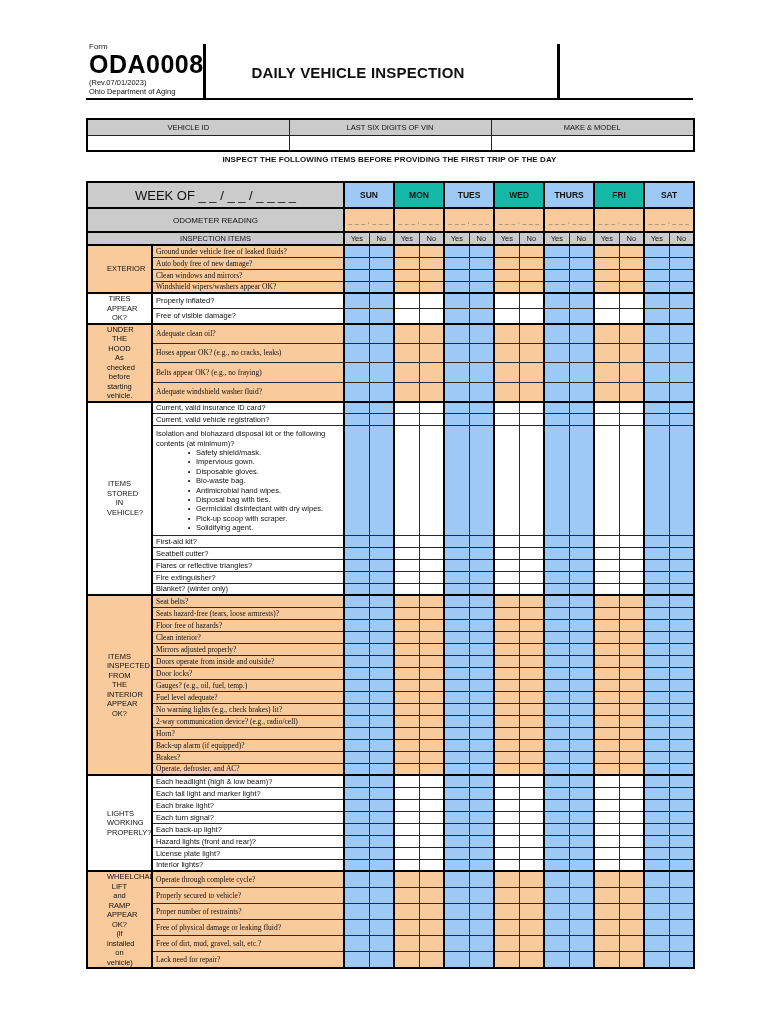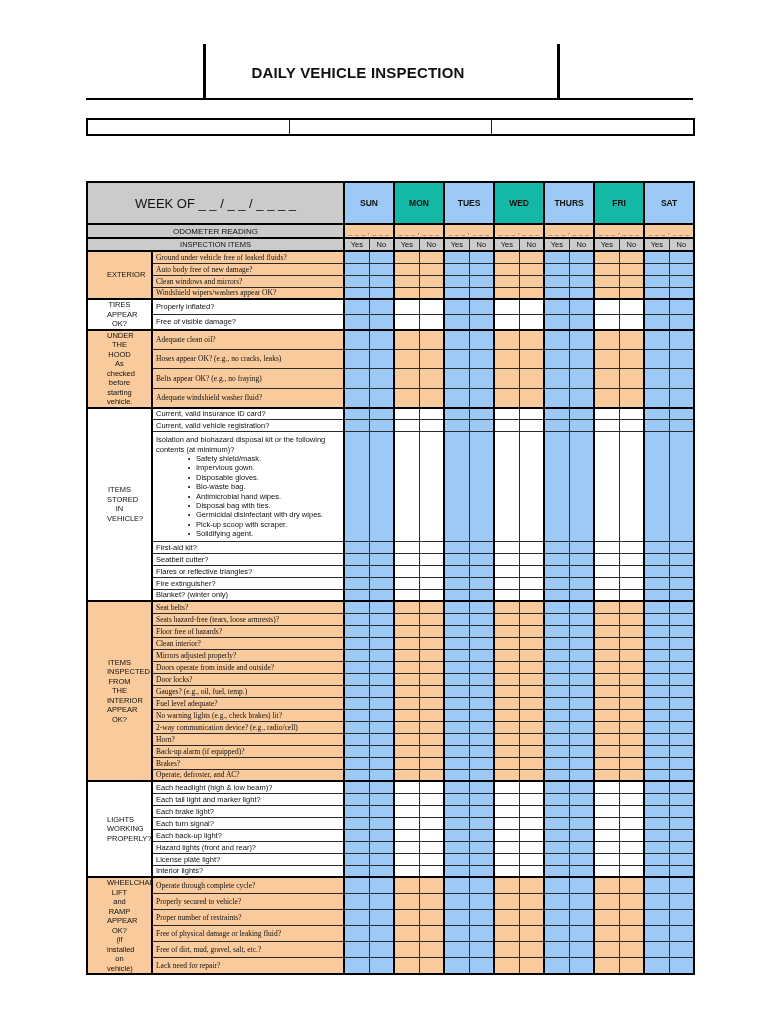--- a/index.html
+++ b/index.html
@@ -60,28 +60,28 @@
   .main-table td {
     border: 1px solid #2b2b2b;
     height: 12px;
     padding: 0 3px;
     overflow: hidden;
     white-space: nowrap;
     vertical-align: middle;
   }
   td.hlabel { background: var(--gray); text-align: center; font-size: 8px; }
   td.week { height: 26px; font-size: 13px; }
-  td.dayname { height: 42px; text-align: center; font-size: 8.5px; font-weight: 600; }
+  td.dayname { height: 26px; text-align: center; font-size: 8.5px; font-weight: 600; }
   td.dayname.blue { background: var(--blue); }
   td.dayname.white { background: #14b8a6; }
   td.odo {
     background: var(--orange); height: 14px; text-align: center;
     font-size: 6.5px; letter-spacing: 0.5px; color: #6b6257; padding: 0 1px;
   }
-  td.odolabel { height: 14px; }
+  td.odolabel { height: 24px; }
   td.ynh { background: var(--gray); height: 13px; text-align: center; font-size: 7.5px; padding: 0 1px; }
   .hb { border-bottom-width: 2px !important; border-bottom-color: #000 !important; }
 
   td.cat {
     background: #fff; text-align: center; vertical-align: middle;
     white-space: pre-line; line-height: 9.5px; font-size: 7.5px;
     border-left: 2px solid #000; border-right: 2px solid #000; padding: 0 19px;
   }
   td.cat.orange { background: var(--orange); }
   td.item { text-align: left; border-right: 2px solid #000; }
@@ -98,41 +98,53 @@
   .bullet-line { display: flex; line-height: 9.4px; }
   .bullet-line .dot { width: 14px; margin-left: 26px; text-align: center; flex: none; }
   .bullet-line .btext { flex: 1; }
 </style>
 </head>
 <body>
 
 <div class="page">
 
   <div class="form-header">
+    <div class="form-id-block">
+      <div class="form-label">Form</div>
+      <div class="form-number">ODA0008</div>
+      <div class="form-revision">(Rev.07/01/2023)</div>
+      <div class="form-agency">Ohio Department of Aging</div>
+    </div>
     <div class="vbar vbar-left"></div>
     <div class="form-title">DAILY VEHICLE INSPECTION</div>
     <div class="vbar vbar-right"></div>
     <div class="header-rule"></div>
   </div>
 
   <table class="vehicle-table">
     <colgroup>
         <col style="width:202px">
         <col style="width:202px">
         <col style="width:203px">
       </colgroup>
     <tbody>
       <tr>
+        <td class="vh">VEHICLE ID</td>
+        <td class="vh">LAST SIX DIGITS OF VIN</td>
+        <td class="vh">MAKE &amp; MODEL</td>
+      </tr>
+      <tr>
         <td class="vv"></td>
         <td class="vv"></td>
         <td class="vv"></td>
       </tr>
     </tbody>
   </table>
 
+  <div class="instruction">INSPECT THE FOLLOWING ITEMS BEFORE PROVIDING THE FIRST TRIP OF THE DAY</div>
 
   <table class="main-table">
     <colgroup>
       <col style="width:65px">
         <col style="width:192px">
       <col style="width:25px">
         <col style="width:25px">
         <col style="width:25px">
         <col style="width:25px">
       <col style="width:25px">

